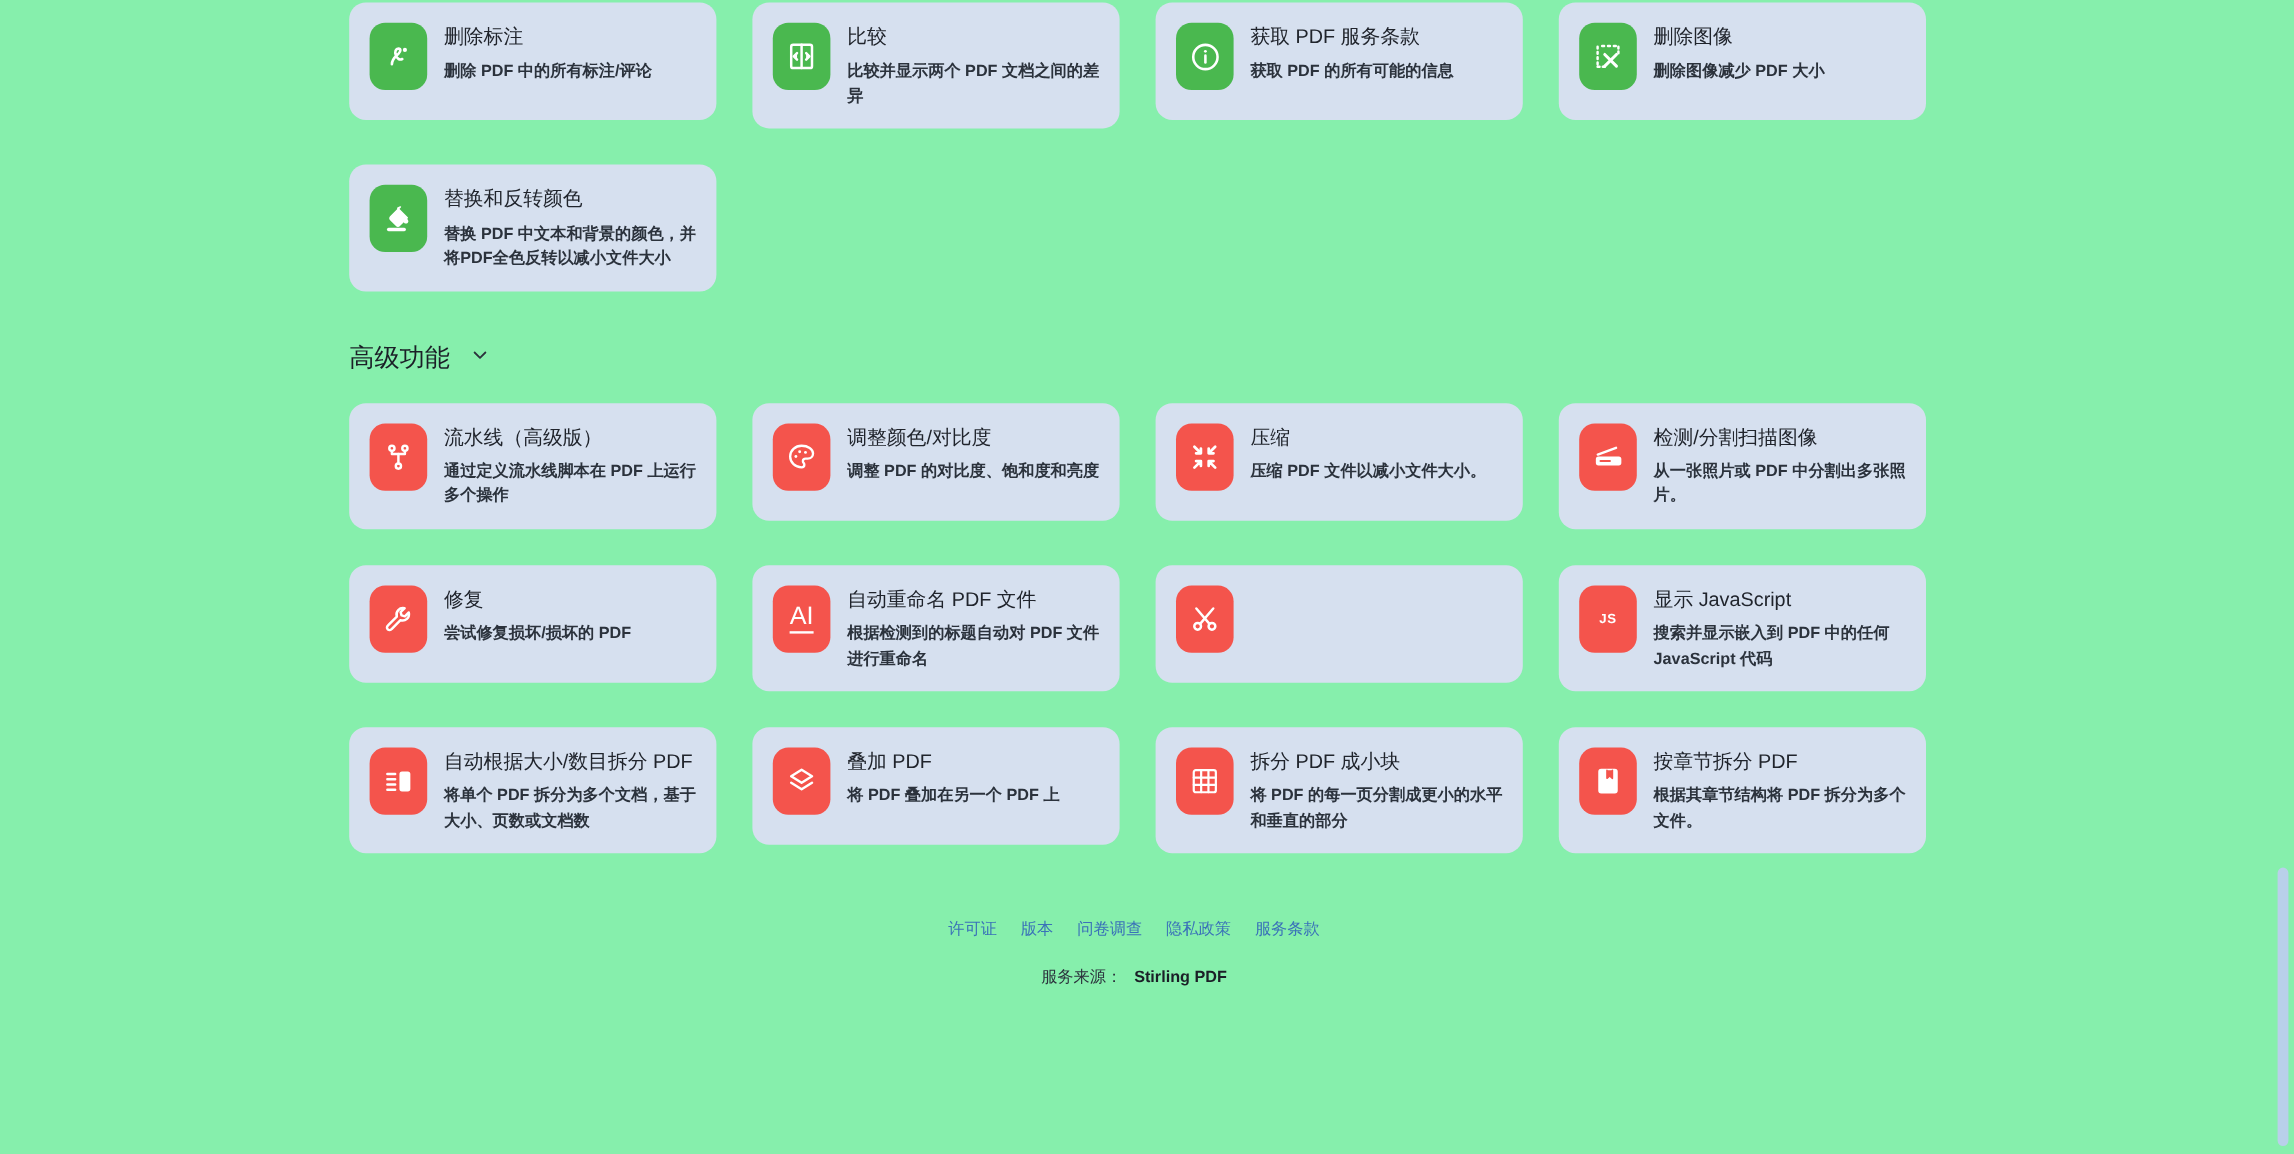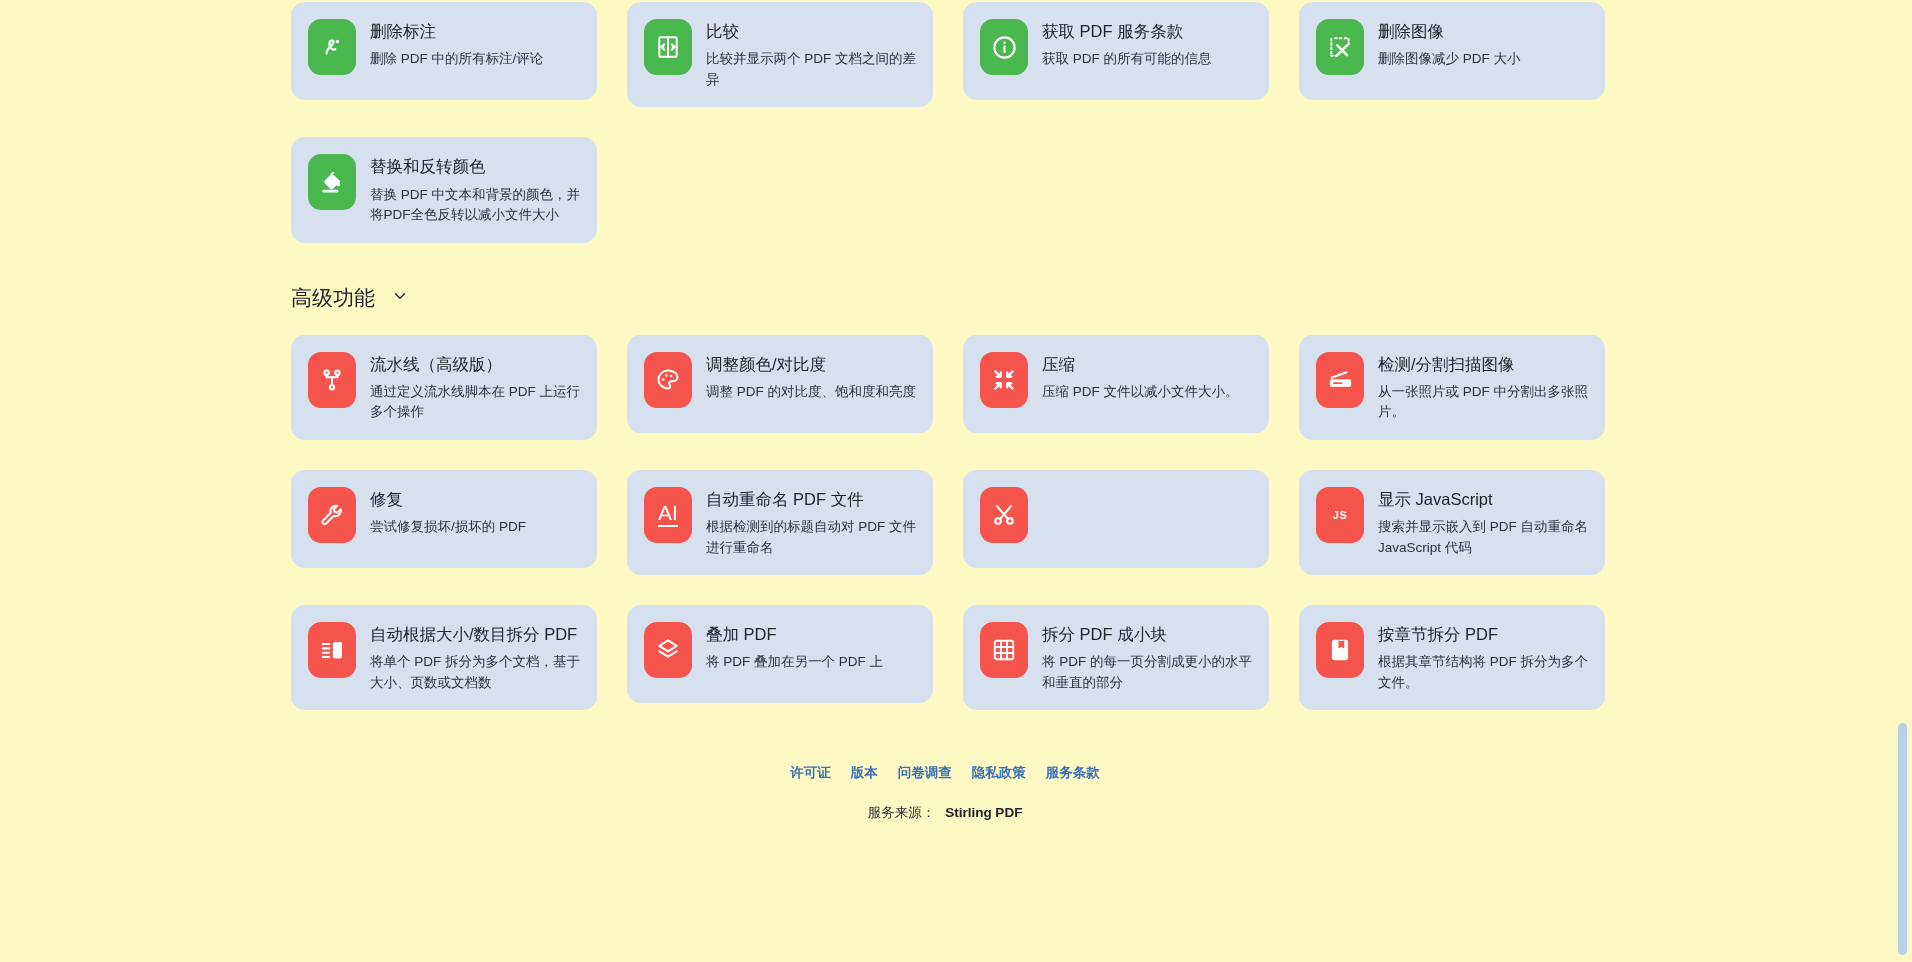--- a/index.html
+++ b/index.html
@@ -7,21 +7,21 @@
     margin: 0; padding: 0;
     width: 1912px; height: 962px;
     overflow: hidden;
     background: #f8f9fe;
     font-family: "Liberation Sans", "DejaVu Sans", sans-serif;
   }
   .page {
     position: relative;
     width: 1912px;
     height: 962px;
-    background: #fef9c3;
+    background: #86efac;
     overflow: hidden;
   }
   .content {
     position: absolute;
     left: 0; top: 0;
     width: 1890px;
     padding: 0 0 0 0;
   }
   .grid {
     display: grid;
@@ -74,21 +74,21 @@
     color: #20242c;
     line-height: 1.35;
     margin: 0 0 7px 0;
     font-weight: 400;
   }
   .card-desc {
     font-size: 13.5px;
     color: #2b323c;
     line-height: 1.52;
     margin: 0;
-    font-weight: 400;
+    font-weight: 700;
   }
   .section-header {
     margin-left: 291px;
     margin-top: 44px;
     margin-bottom: 26px;
     display: flex;
     align-items: center;
     gap: 16px;
     cursor: pointer;
     width: max-content;
@@ -109,21 +109,20 @@
     display: flex;
     justify-content: center;
     gap: 20px;
     margin-bottom: 22px;
   }
   .footer-links a {
     color: #3a72b8;
     font-size: 13.5px;
     text-decoration: none;
     cursor: pointer;
-    font-weight: bold;
   }
   .footer-credit {
     font-size: 13.5px;
     color: #2b323c;
   }
   .footer-credit .brand {
     font-weight: bold;
     color: #1b1f27;
     margin-left: 10px;
   }
@@ -314,21 +313,21 @@
               <path d="M15.6 15.6 5.5 3.8"></path>
             </svg>
           </div>
         </div>
         <div class="card">
           <div class="card-icon" style="background: rgb(244, 84, 76);">
             <span class="js-text">JS</span>
           </div>
           <div class="card-body">
             <div class="card-title">显示 JavaScript</div>
-            <div class="card-desc">搜索并显示嵌入到 PDF 自动重命名 JavaScript 代码</div>
+            <div class="card-desc">搜索并显示嵌入到 PDF 中的任何 JavaScript 代码</div>
           </div>
         </div>
         <div class="card">
           <div class="card-icon" style="background: rgb(244, 84, 76);">
             <svg width="26" height="26" viewBox="0 0 24 24" fill="none" stroke="#fff" stroke-width="1.9" stroke-linecap="round" stroke-linejoin="round">
               <path d="M3.5 6.5h6M3.5 10.5h6M3.5 14.5h6M3.5 18.5h6"></path>
               <rect x="13.5" y="5.2" width="7" height="14" rx="1.3" fill="#fff" stroke="#fff" stroke-width="1.4"></rect>
             </svg>
           </div>
           <div class="card-body">

